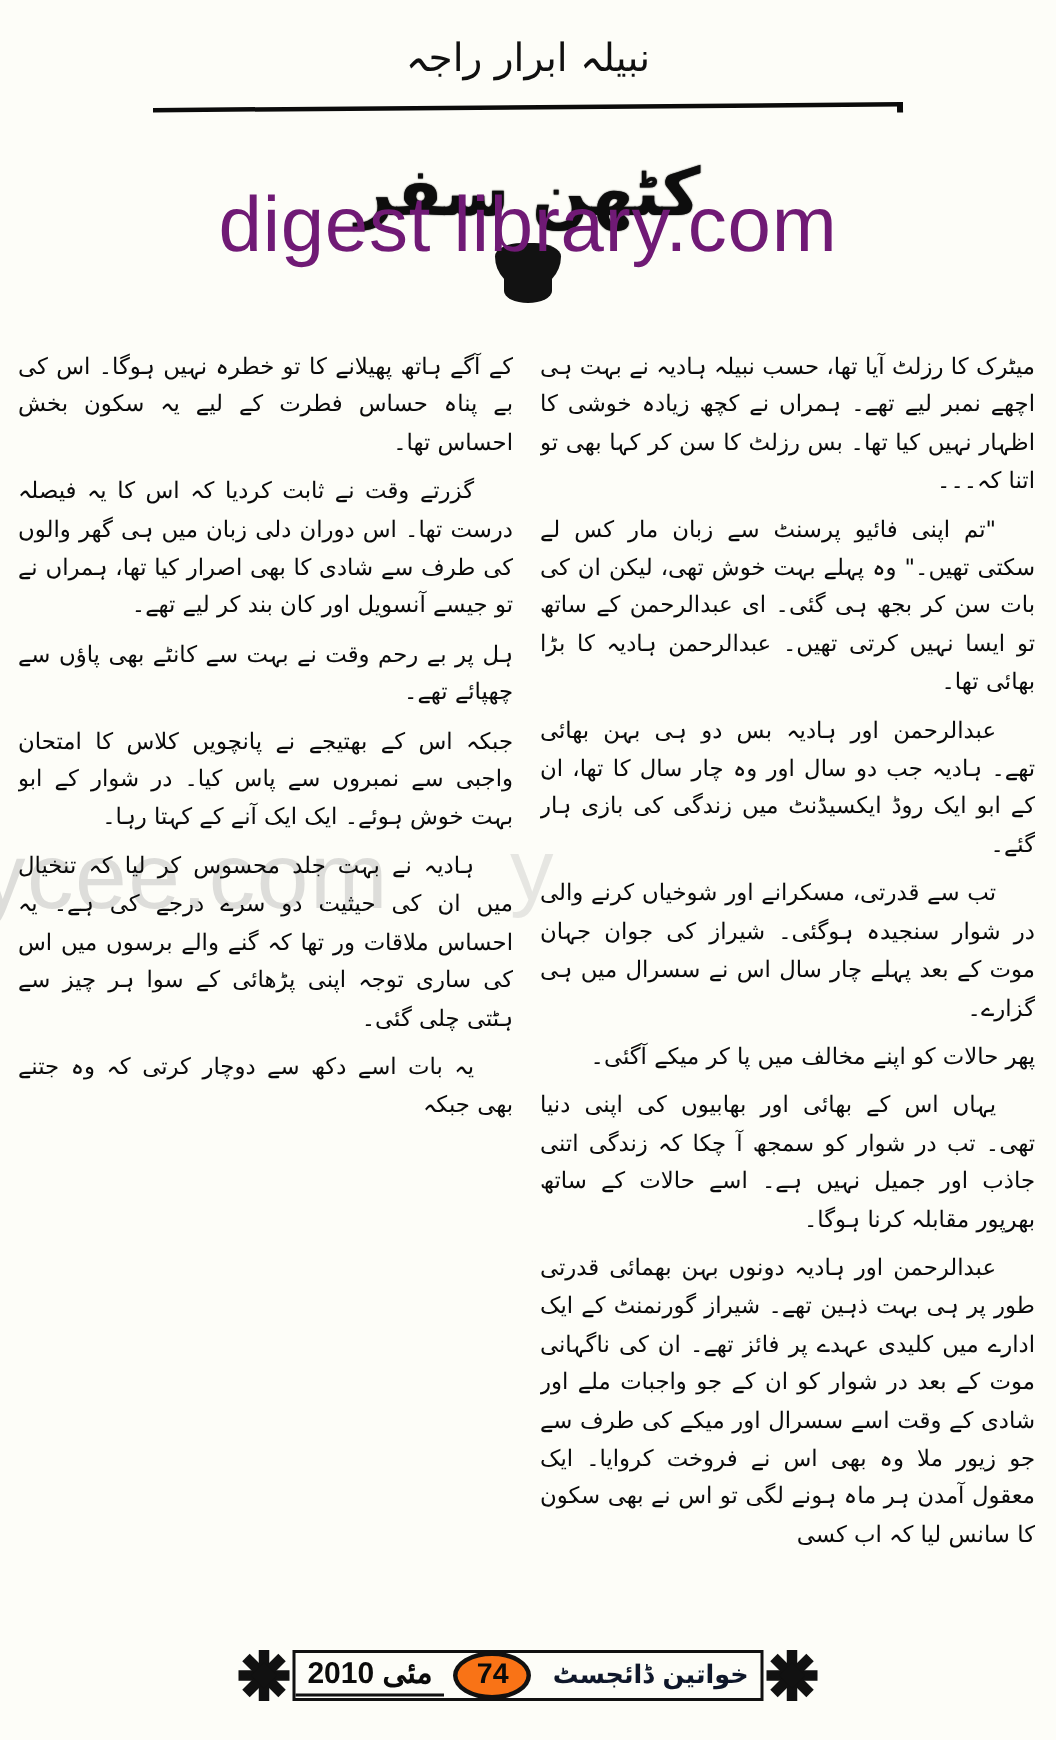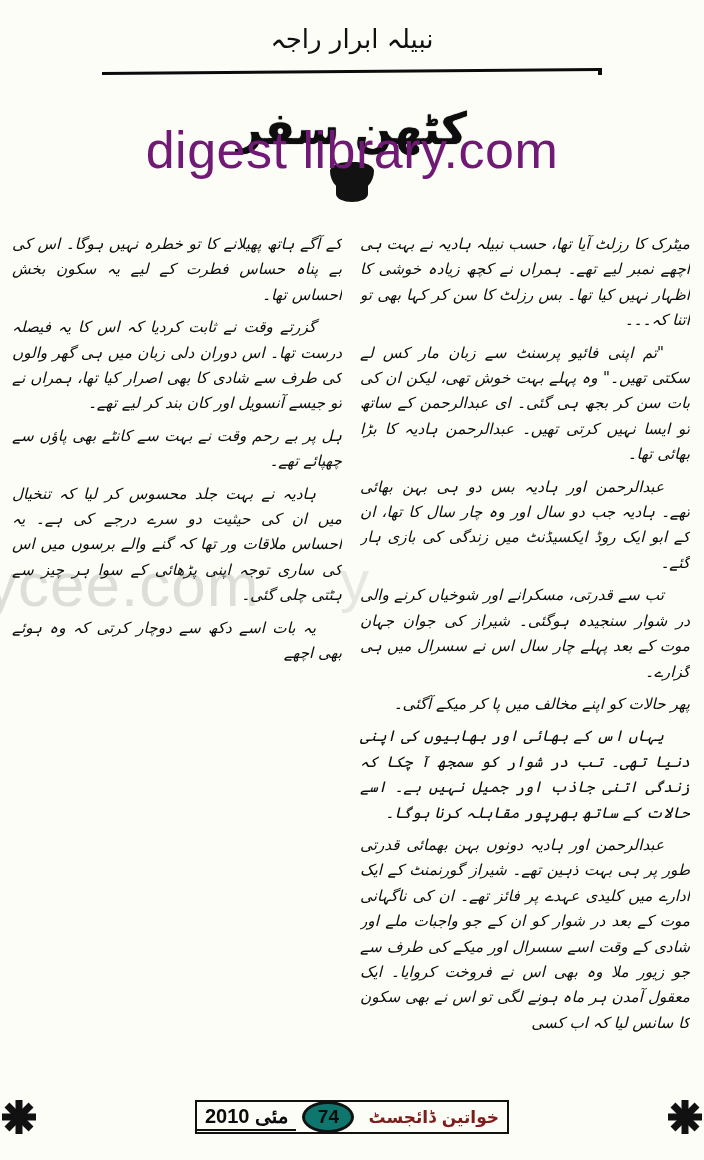--- a/index.html
+++ b/index.html
@@ -144,34 +144,33 @@
     line-height: 25.4px;
     color: #0a0a0a;
     overflow: hidden;
   }
   #column-left  { left: 12px; }
   #column-right { left: 360px; }
 
   .para {
     margin: 0 0 7px 0;
     text-indent: 26px;
-    font-style: italic;
   }
   .para.no-indent { text-indent: 0; }
 
   
   #footer {
     position: absolute;
     left: 0;
     top: 1096px;
     width: 704px;
     height: 42px;
     display: flex;
     align-items: center;
-    justify-content: space-between;
+    justify-content: center;
     gap: 0px;
   }
   .ornament {
     width: 38px;
     height: 34px;
     position: relative;
     flex: 0 0 auto;
   }
   .ornament i {
     position: absolute;
@@ -222,28 +221,28 @@
     margin: 0 6px;
     border: 3px solid #111;
     border-radius: 50%;
     display: flex;
     align-items: center;
     justify-content: center;
     font-family: "Liberation Sans", sans-serif;
     font-size: 19px;
     font-weight: bold;
     color: #0b0b0b;
-    background: #0f766e;
+    background: #f97316;
   }
   #digest-name {
     direction: rtl;
     font-family: "DejaVu Sans", sans-serif;
     font-size: 17px;
     font-weight: bold;
-    color: #7f1d1d;
+    color: #0f172a;
     padding: 0 8px;
     white-space: nowrap;
     line-height: 26px;
   }
 </style>
 </head>
 <body>
 
 <div id="page" style="background: rgb(253, 253, 248);">
 
@@ -269,22 +268,23 @@
         <p class="para">عبدالرحمن اور ہادیہ بس دو ہی بہن بھائی تھے۔ ہادیہ جب دو سال اور وہ چار سال کا تھا، ان کے ابو ایک روڈ ایکسیڈنٹ میں زندگی کی بازی ہار گئے۔</p>
         <p class="para">تب سے قدرتی، مسکرانے اور شوخیاں کرنے والی در شوار سنجیدہ ہوگئی۔ شیراز کی جوان جہان موت کے بعد پہلے چار سال اس نے سسرال میں ہی گزارے۔</p>
         <p class="para no-indent">پھر حالات کو اپنے مخالف میں پا کر میکے آگئی۔</p>
         <p class="para">یہاں اس کے بھائی اور بھابیوں کی اپنی دنیا تھی۔ تب در شوار کو سمجھ آ چکا کہ زندگی اتنی جاذب اور جمیل نہیں ہے۔ اسے حالات کے ساتھ بھرپور مقابلہ کرنا ہوگا۔</p>
         <p class="para">عبدالرحمن اور ہادیہ دونوں بہن بھمائی قدرتی طور پر ہی بہت ذہین تھے۔ شیراز گورنمنٹ کے ایک ادارے میں کلیدی عہدے پر فائز تھے۔ ان کی ناگہانی موت کے بعد در شوار کو ان کے جو واجبات ملے اور شادی کے وقت اسے سسرال اور میکے کی طرف سے جو زیور ملا وہ بھی اس نے فروخت کروایا۔ ایک معقول آمدن ہر ماہ ہونے لگی تو اس نے بھی سکون کا سانس لیا کہ اب کسی</p>
       </div>
     <div class="column" id="column-left">
         <p class="para no-indent">کے آگے ہاتھ پھیلانے کا تو خطرہ نہیں ہوگا۔ اس کی بے پناہ حساس فطرت کے لیے یہ سکون بخش احساس تھا۔</p>
         <p class="para">گزرتے وقت نے ثابت کردیا کہ اس کا یہ فیصلہ درست تھا۔ اس دوران دلی زبان میں ہی گھر والوں کی طرف سے شادی کا بھی اصرار کیا تھا، ہمراں نے تو جیسے آنسویل اور کان بند کر لیے تھے۔</p>
         <p class="para no-indent">ہل پر بے رحم وقت نے بہت سے کانٹے بھی پاؤں سے چھپائے تھے۔</p>
+        <p class="para no-indent">جبکہ اس کے بھتیجے نے پانچویں کلاس کا امتحان واجبی سے نمبروں سے پاس کیا۔ در شوار کے ابو بہت خوش ہوئے۔ ایک ایک آنے کے کہتا رہا۔</p>
         <p class="para">ہادیہ نے بہت جلد محسوس کر لیا کہ تنخیال میں ان کی حیثیت دو سرے درجے کی ہے۔ یہ احساس ملاقات ور تھا کہ گنے والے برسوں میں اس کی ساری توجہ اپنی پڑھائی کے سوا ہر چیز سے ہٹتی چلی گئی۔</p>
-        <p class="para">یہ بات اسے دکھ سے دوچار کرتی کہ وہ ہوئے بھی اچھے</p>
+        <p class="para">یہ بات اسے دکھ سے دوچار کرتی کہ وہ جتنے بھی جبکہ</p>
       </div>
   </div>
 
   <div id="footer">
     <span class="ornament">
       <i></i>
         <i></i>
         <i></i>
         <i></i>
         <b></b>

